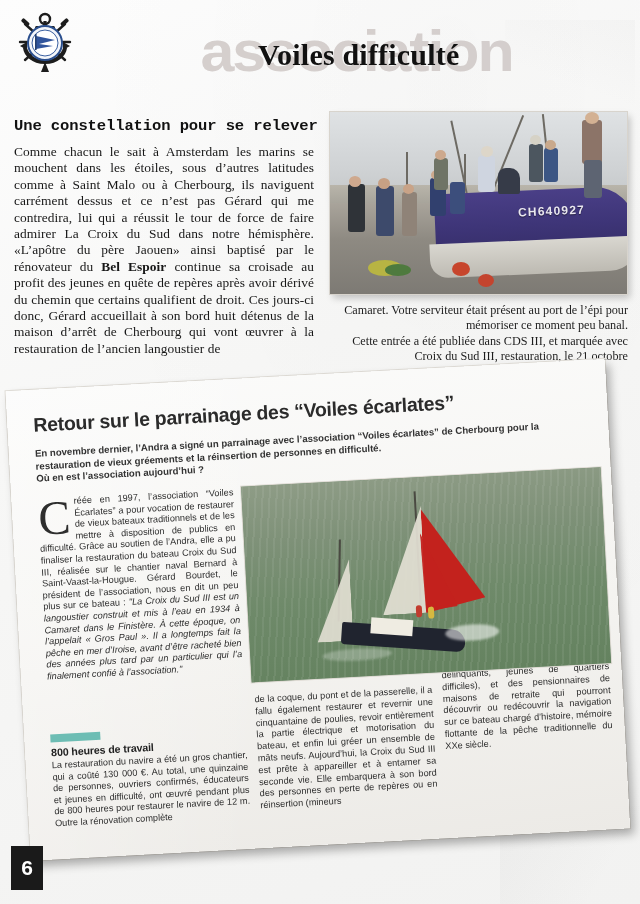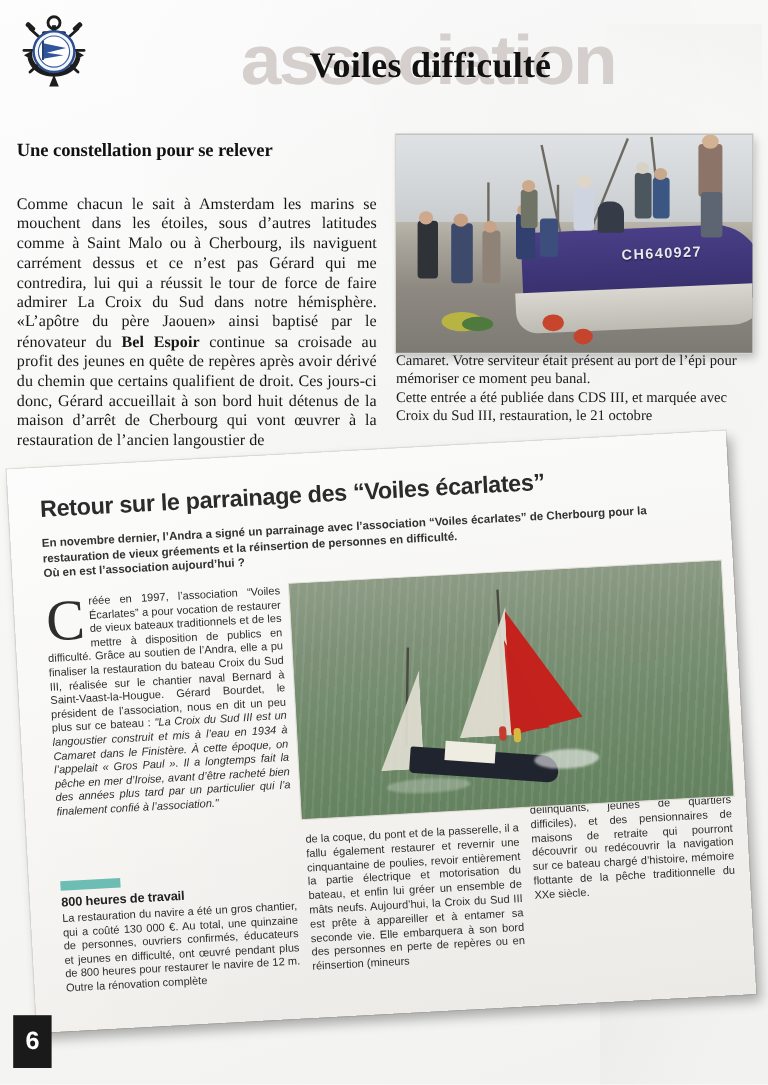--- a/index.html
+++ b/index.html
@@ -26,23 +26,23 @@
   .watermark{position:absolute;left:208px;top:22px;
       font-family:"Liberation Sans",sans-serif;font-weight:bold;
       font-size:58px;letter-spacing:-2px;color:#cfc8c6;opacity:.85;
       transform:scaleX(1.05);line-height:1;white-space:nowrap;}
   .maintitle{position:absolute;left:258px;top:38px;
       font-family:"Liberation Serif",serif;font-weight:bold;
       font-size:30px;color:#111;letter-spacing:.2px;white-space:nowrap;}
 
   
   .subhead{position:absolute;left:14px;top:117px;
-      font-family:Liberation Serif, serif;font-weight:bold;font-size:15.5px;
+      font-family:Liberation Mono, monospace;font-weight:bold;font-size:15.5px;
       color:#111;letter-spacing:-.1px;}
-  .bodycol{position:absolute;left:14px;top:162px;width:300px;
+  .bodycol{position:absolute;left:14px;top:144px;width:300px;
       font-size:13.4px;line-height:16.4px;text-align:justify;
       color:#171717;letter-spacing:.05px;}
   .bodycol b{font-weight:bold;}
 
   
   .photo1{position:absolute;left:330px;top:112px;width:297px;height:182px;
       box-shadow:0 0 0 1px #d8d4cd, 3px 4px 7px rgba(0,0,0,.22);
       overflow:hidden;background:#9aa0a6;}
   .sky{position:absolute;left:0;top:0;width:100%;height:52%;
       background:linear-gradient(180deg,#dfe2e4 0%,#cfd2d4 60%,#c2c5c6 100%);}
@@ -56,22 +56,22 @@
   .hull2{position:absolute;left:100px;top:128px;width:210px;height:34px;
       background:linear-gradient(180deg,#d9d7d0,#bdbab2);
       border-radius:0 0 30px 18px;transform:rotate(-2.5deg);}
   .regno{position:absolute;left:188px;top:92px;
       font-family:"Liberation Sans",sans-serif;font-size:12px;font-weight:bold;
       color:#e9e7ef;letter-spacing:1.2px;transform:rotate(-2.5deg);
       text-shadow:0 1px 1px rgba(0,0,0,.5);}
   .p{position:absolute;border-radius:3px;}
   .mast{position:absolute;background:#6d6a63;}
 
-  .cap1{position:absolute;left:330px;top:293px;width:298px;
-      font-size:12.2px;line-height:15.3px;color:#1d1d1d;}
+  .cap1{position:absolute;left:330px;top:303px;width:298px;
+      font-size:12.2px;line-height:15.3px;color:#1d1d1d;text-align:right;}
 
   
   .clip{position:absolute;left:8px;top:388px;width:600px;height:470px;
       transform:rotate(-3.1deg);transform-origin:10% 10%;
       background:linear-gradient(175deg,#fbfbfa 0%,#f4f3f0 55%,#eceae6 100%);
       box-shadow:4px 6px 10px rgba(0,0,0,.30), 0 0 0 1px #e2dfd9;
       font-family:"Liberation Sans",sans-serif;color:#2a2a2a;overflow:hidden;}
   .clip:before{content:"";position:absolute;inset:0;
       background:linear-gradient(100deg,rgba(255,255,255,.35),transparent 45%);}
 

